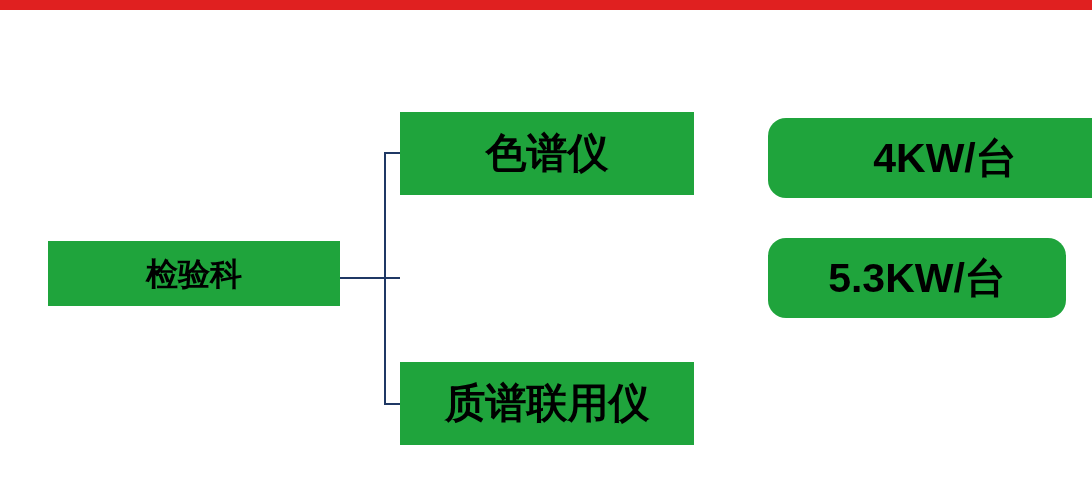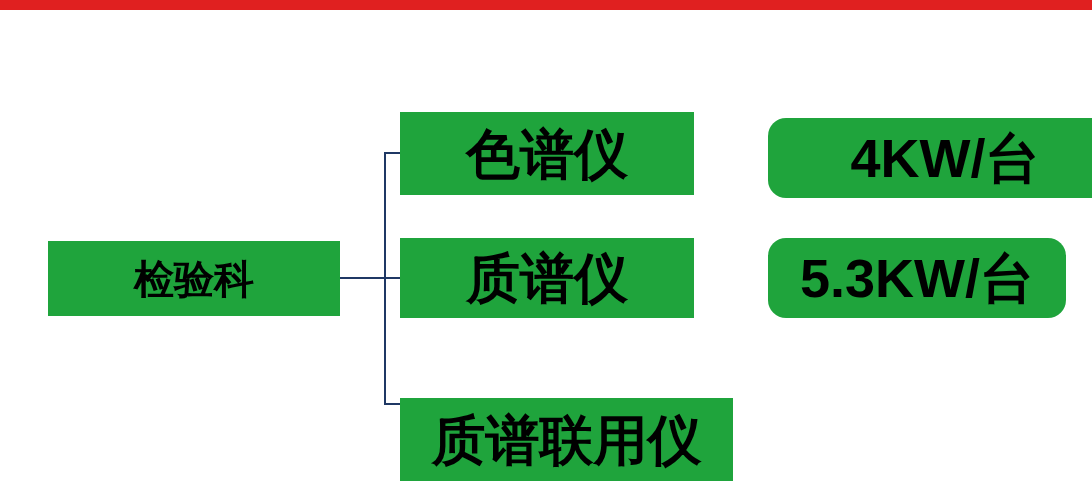--- a/index.html
+++ b/index.html
@@ -23,32 +23,32 @@
     height: 10px;
     background: var(--topbar, #e02020);
   }
   .box {
     position: absolute;
     background: var(--green, #1fa43c);
     color: #000000;
     display: flex;
     align-items: center;
     justify-content: center;
-    font-size: 54px;
+    font-size: 41px;
     font-weight: 600;
     line-height: 1;
     white-space: nowrap;
   }
   .rounded {
     border-radius: 18px;
   }
-  .root-box { left: 48px;  top: 241px; width: 292px; height: 75px; font-size: 40px; }
+  .root-box { left: 48px;  top: 241px; width: 292px; height: 65px; font-size: 32px; }
   .dev-1    { left: 400px; top: 112px; width: 294px; height: 83px; }
   .dev-2    { left: 400px; top: 238px; width: 294px; height: 80px; }
-  .dev-3    { left: 400px; top: 362px; width: 333px; height: 83px; margin-top: 36px; }
+  .dev-3    { left: 400px; top: 362px; width: 294px; height: 83px; }
   .pow-1    { left: 768px; top: 112px; width: 354px; height: 80px; margin-top: 6px; }
   .pow-2    { left: 768px; top: 238px; width: 298px; height: 80px; justify-content: center; }
   .pow-3    { left: 768px; top: 364px; width: 298px; height: 80px; }
   .line {
     position: absolute;
     background: var(--connector, #1f3864);
   }
   .h-root   { left: 340px; top: 277px; width: 60px; height: 2px; }
   .v-trunk  { left: 384px; top: 152px; width: 2px;  height: 253px; }
   .h-stub-1 { left: 384px; top: 152px; width: 16px; height: 2px; }
@@ -70,23 +70,20 @@
     <span>检验科</span>
   </div>
 
   <div class="box dev-1">
     <span>色谱仪</span>
   </div>
   <div class="box rounded pow-1">
     <span>4KW/台</span>
   </div>
 
-  <div class="box dev-2">
-    <span>质谱仪</span>
-  </div>
   <div class="box rounded pow-2">
     <span>5.3KW/台</span>
   </div>
 
   <div class="box dev-3">
     <span>质谱联用仪</span>
   </div>
 
 </div>
 

